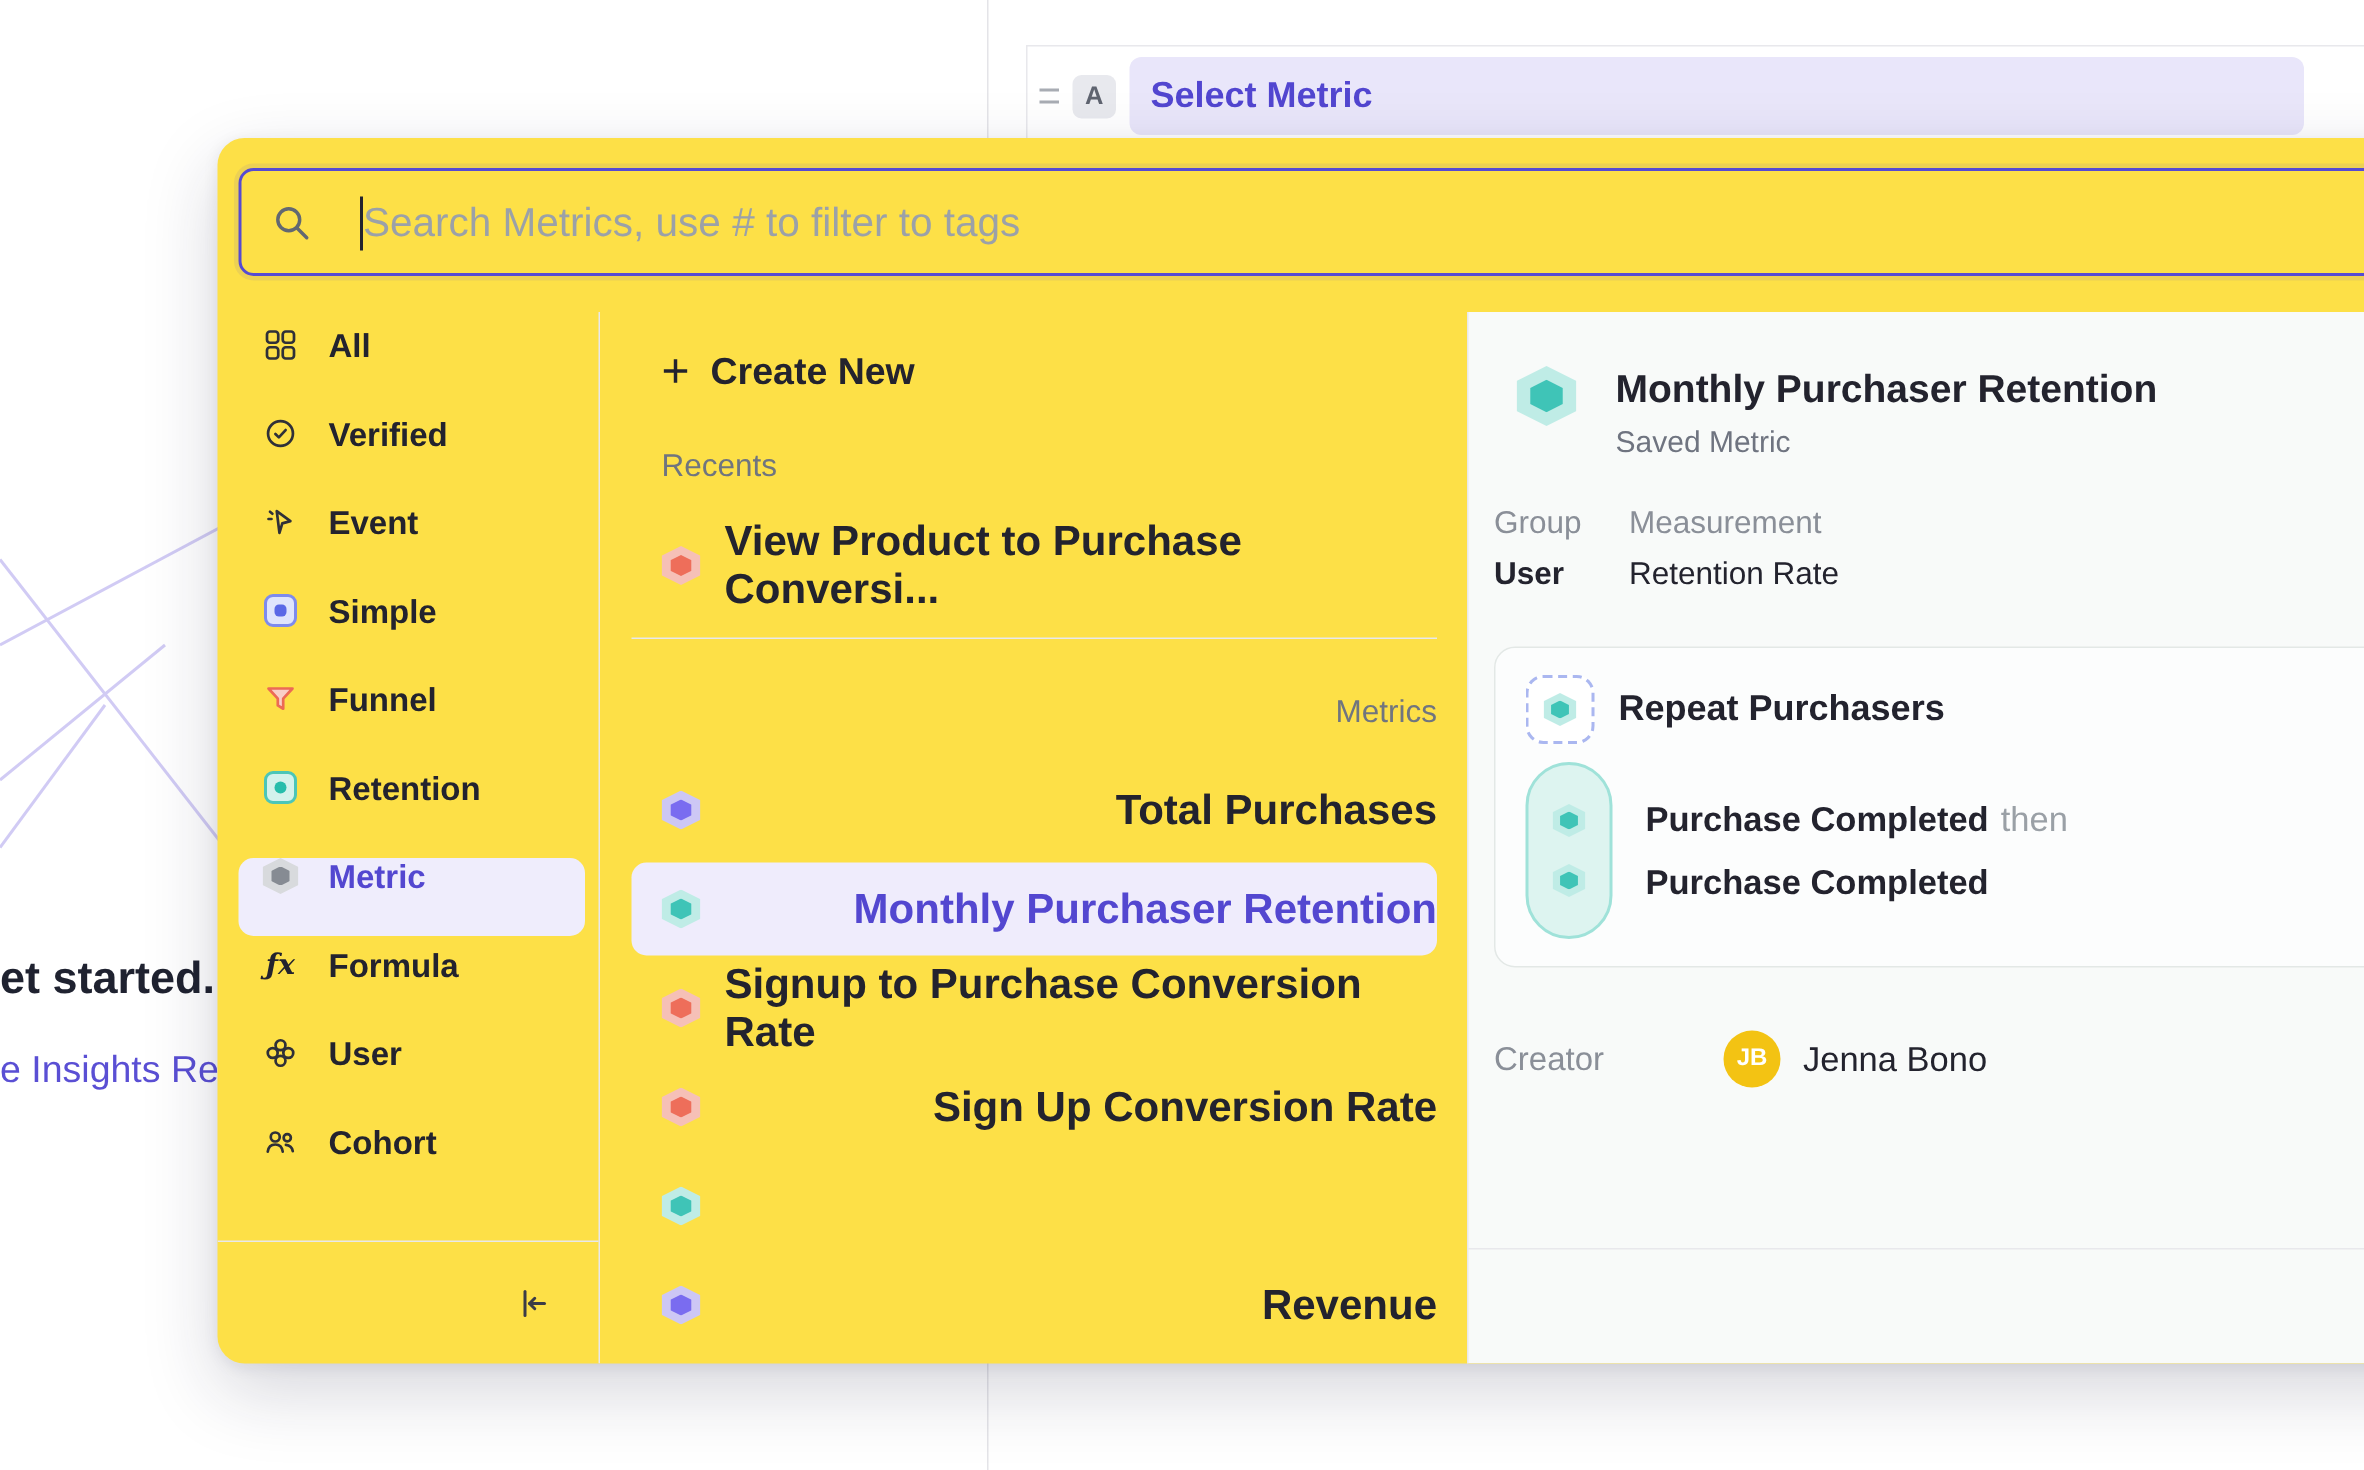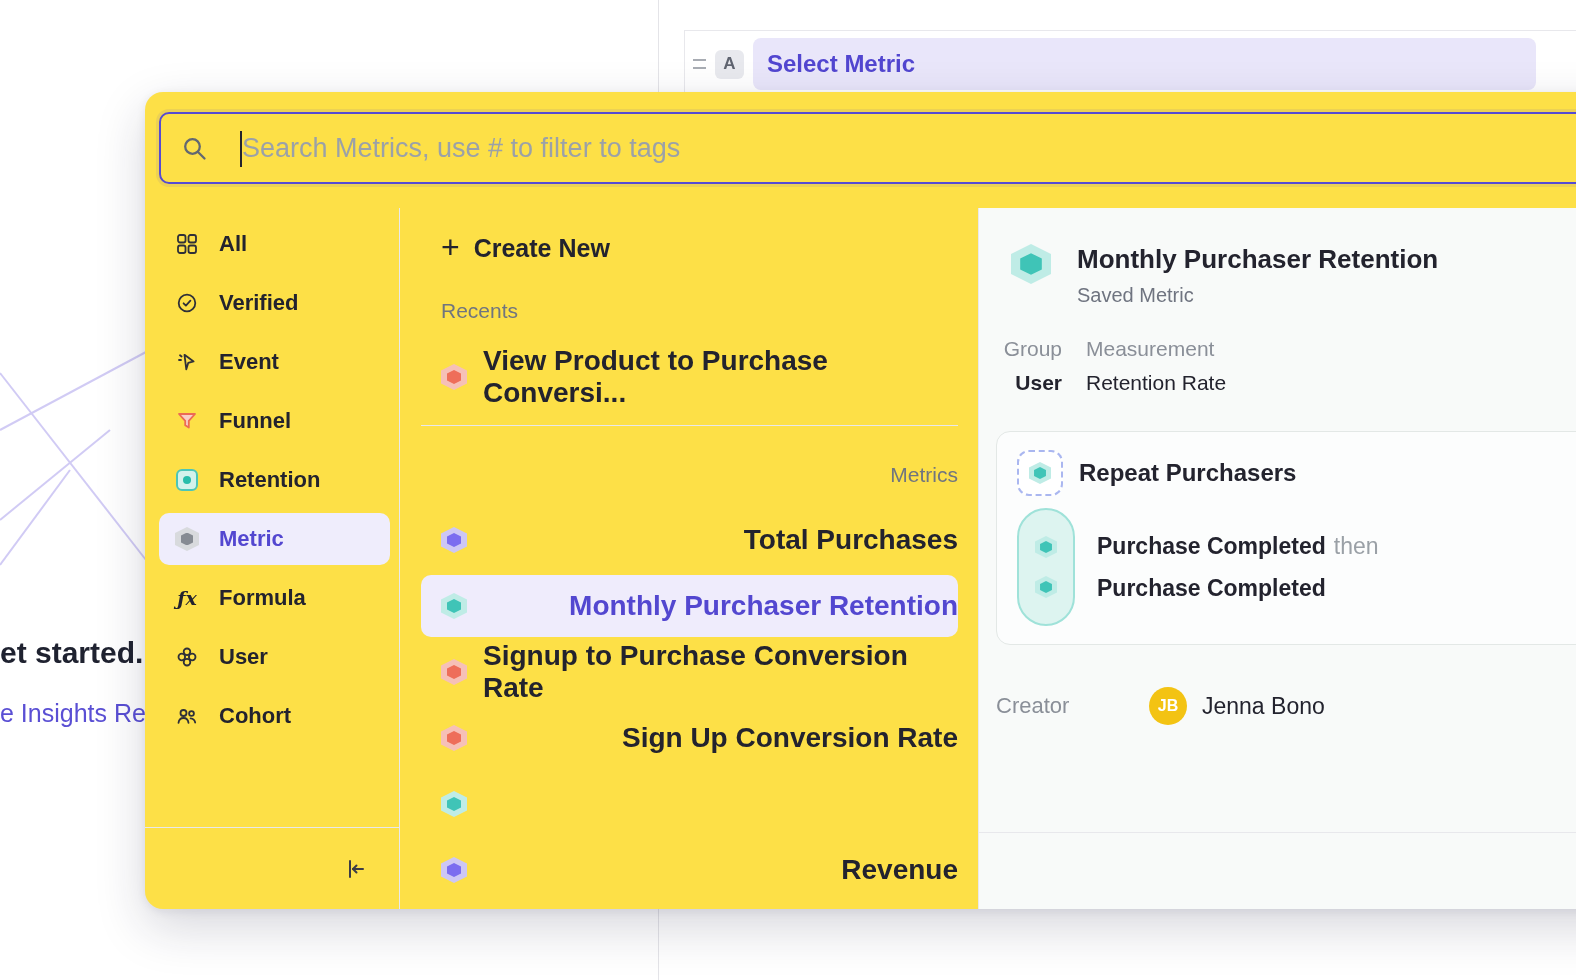--- a/index.html
+++ b/index.html
@@ -48,21 +48,21 @@
   .search-glyph { flex:none; margin-right:34px; display:flex; }
   .search-input { flex:1; border:none; outline:none; background:transparent;
     font-family:inherit; font-size:27px; color:#23232e; }
   .search-input::placeholder { color:#9ba1a8; }
   .caret { position:absolute; left:79px; top:17px; width:2px; height:36px; background:#23232e; }
 
   
   .sidebar { position:absolute; left:0; top:116px; width:255px; bottom:0;
     border-right:1px solid #e8e8ec; padding-top:10px; }
   .side-item { height:52px; margin:0 9px 7px 14px; padding-left:16px;
-    display:flex; align-items:center; gap:20px; border-radius:10px;
+    display:flex; gap:20px; border-radius:10px;
     font-size:22px; font-weight:600; color:#23232e; cursor:pointer; }
   .side-item.selected { background:#efedfc; color:#5347d0; }
   .side-ic { width:24px; height:24px; flex:none; display:flex; align-items:center; justify-content:center; }
   .side-ic svg { stroke:#2f3038; stroke-width:1.8; fill:none; stroke-linecap:round; stroke-linejoin:round; }
   .icon-simple { width:22px; height:22px; border:2px solid #7d8bee; background:#dfe4fc; border-radius:6px; position:relative; }
   .icon-simple::after { content:""; position:absolute; inset:5px; background:#5a68e6; border-radius:3px; }
   .icon-retention { width:22px; height:22px; border:2px solid #4cc6b8; background:#d3f2ec; border-radius:6px; position:relative; }
   .icon-retention::after { content:""; position:absolute; inset:5px; background:#27bdab; border-radius:50%; }
   .icon-fx { font-family:"DejaVu Serif", serif; font-style:italic; font-size:19px; color:#23232e; }
   .sidebar-footer { position:absolute; left:0; right:0; bottom:0; height:82px;
@@ -105,21 +105,21 @@
   .hex-gray   { --hex-light:#d8dadd; --hex-core:#868b93; }
 
   
   .detail { position:absolute; left:833px; top:116px; right:0; bottom:0;
     background:#f8faf9; border-left:1px solid #e8e8ec; }
   .detail-scroll { position:absolute; left:0; right:0; top:0; bottom:77px; padding:36px 17px 0; overflow:hidden; }
   .detail-header { display:flex; gap:26px; padding-left:15px; align-items:flex-start; }
   .detail-title { font-size:26px; font-weight:700; }
   .detail-subtitle { margin-top:9px; font-size:20px; color:#6f7480; }
   .meta-row { display:flex; margin-top:30px; }
-  .meta-col:first-child { min-width:66px; margin-right:24px;text-align:right; }
+  .meta-col:first-child { min-width:66px; margin-right:24px; }
   .meta-label { font-size:21px; color:#8a8f98; }
   .meta-value { margin-top:10px; font-size:21px; color:#23232e; }
   .meta-value.bold { font-weight:700; }
   .def-card { margin-top:36px; background:#fcfdfd; border:1px solid #e3e8e6; border-radius:14px; padding:18px 20px; }
   .def-card-header { display:flex; align-items:center; gap:16px; }
   .dashed-icon { width:46px; height:46px; border:2px dashed #aab7f0; border-radius:12px; background:#ffffff;
     display:flex; align-items:center; justify-content:center; flex:none; }
   .def-title { font-size:24px; font-weight:700; }
   .def-body { display:flex; margin-top:12px; }
   .pill { width:58px; height:118px; border:2px solid #9fe2d9; background:#ddf4f0; border-radius:999px;
@@ -200,20 +200,26 @@
       <span class="side-ic">
         <svg width="24" height="24" viewBox="0 0 24 24">
           <path d="M9.5 4.8 18.6 11.4 13.2 12.9 11.3 19.3 Z"></path>
           <path d="M5 5.2l1.6 1.3"></path>
             <path d="M4 10h2"></path>
         </svg>
       </span>
       <span>Event</span>
     </div>
 
+    <div class="side-item">
+      <span class="side-ic">
+          <span class="icon-simple"></span>
+        </span>
+      <span>Simple</span>
+    </div>
 
     <div class="side-item">
       <span class="side-ic">
         <svg width="24" height="24" viewBox="0 0 24 24" style="stroke:#ec6a55; fill:#f9cfc7;">
           <path d="M4 5h16l-6.2 6.8v6.7l-3.6-2.2v-4.5L4 5z"></path>
         </svg>
       </span>
       <span>Funnel</span>
     </div>
 

